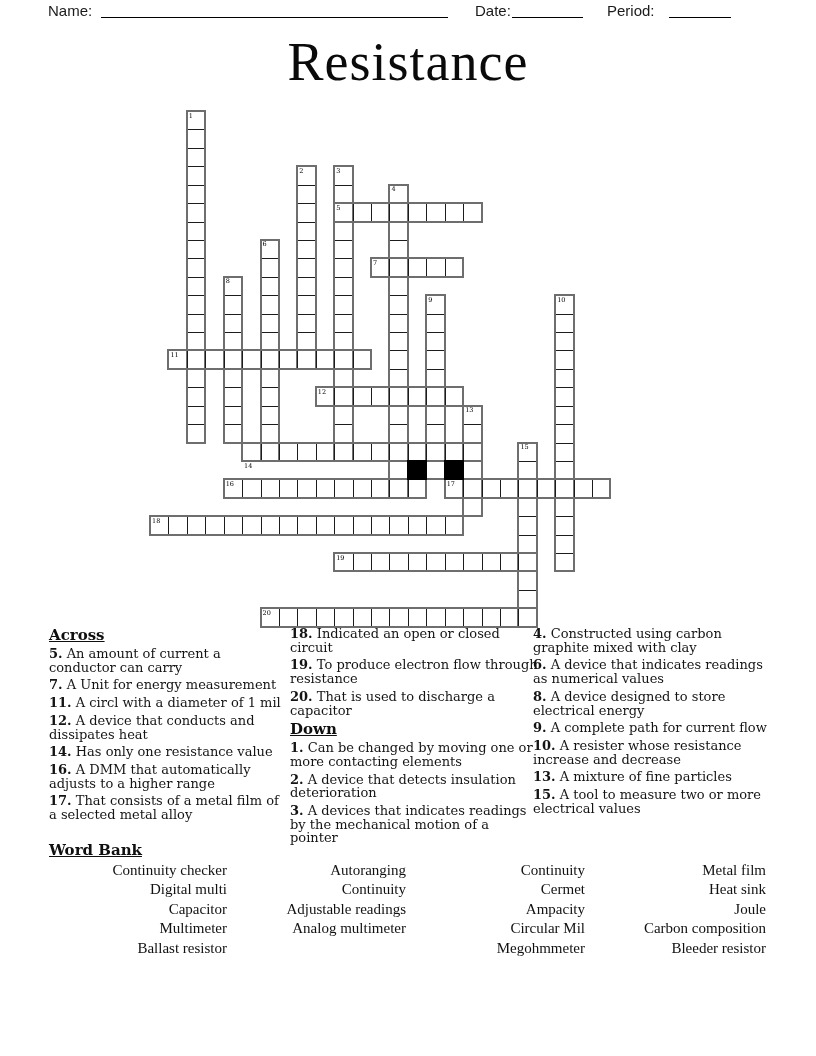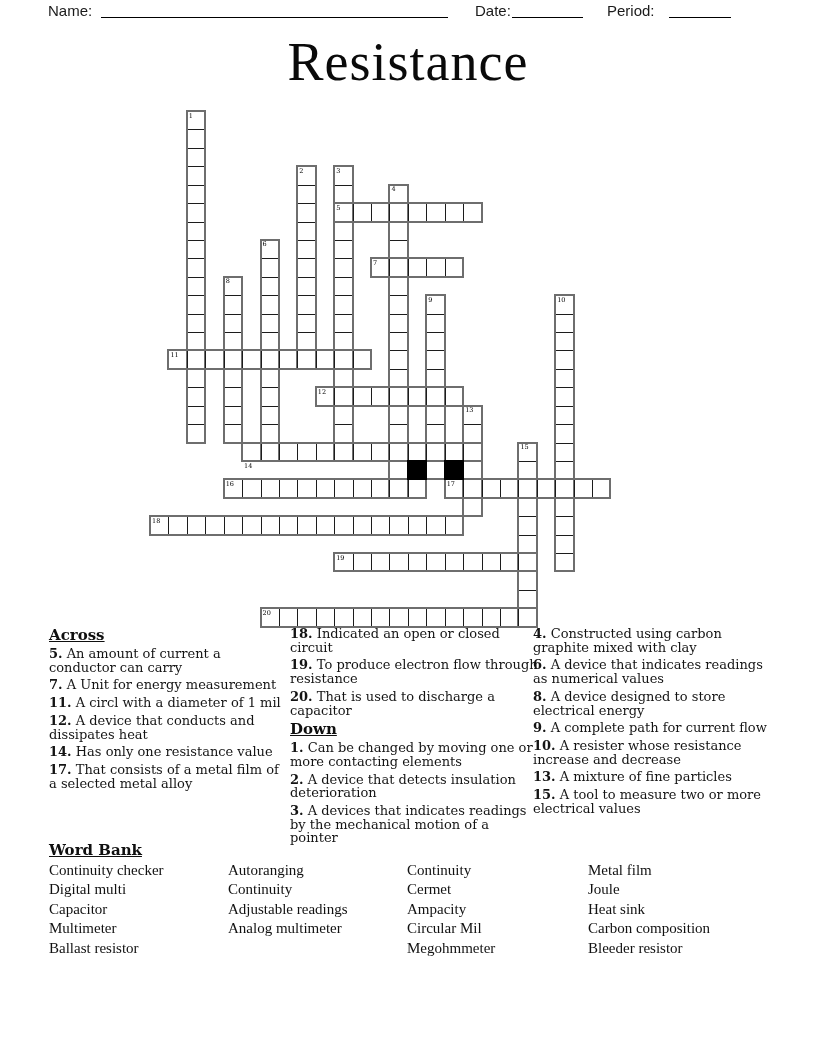--- a/index.html
+++ b/index.html
@@ -24,21 +24,21 @@
 
   
   .clues-col { position:absolute; }
   .sec-heading { font:700 15px/16px "DejaVu Serif", serif; text-decoration:underline; margin:0 0 4px 0; color:#0f0f0f; }
   .clue { font:13px/13.7px "DejaVu Serif", serif; margin:0 0 4px 0; color:#141414; }
   .clue b { font-weight:700; }
 
   
   .wb-heading { position:absolute; left:49px; top:842px; font:700 15px/16px "DejaVu Serif", serif;
                 text-decoration:underline; color:#0f0f0f; }
-  .wb-col { position:absolute; top:861px; width:178px; }
+  .wb-col { position:absolute; top:861px; width:178px;text-align:right; }
   .wb-item { font:15px/19.4px "Liberation Serif", serif; margin:0; color:#111; }
 </style>
 </head>
 <body>
 
 <div class="page">
 
   <div>
     <span class="hdr-label" style="left:48px">Name:</span>
     <span class="blank" style="left:101px;width:347px"></span>
@@ -327,20 +327,21 @@
       <span class="cellnum" style="left: 262.52px; top: 609.84px;">20</span>
     </div>
 
   <div class="clues-col" id="ccol1" style="left:49px;  top:627px; width:240px">
       <p class="sec-heading">Across</p>
       <p class="clue"><b>5.</b> An amount of current a conductor can carry</p>
       <p class="clue"><b>7.</b> A Unit for energy measurement</p>
       <p class="clue"><b>11.</b> A circl with a diameter of 1 mil</p>
       <p class="clue"><b>12.</b> A device that conducts and dissipates heat</p>
       <p class="clue"><b>14.</b> Has only one resistance value</p>
+      <p class="clue"><b>16.</b> A DMM that automatically adjusts to a higher range</p>
       <p class="clue"><b>17.</b> That consists of a metal film of a selected metal alloy</p>
     </div>
   <div class="clues-col" id="ccol2" style="left:290px; top:627px; width:250px">
       <p class="clue"><b>18.</b> Indicated an open or closed circuit</p>
       <p class="clue"><b>19.</b> To produce electron flow through resistance</p>
       <p class="clue"><b>20.</b> That is used to discharge a capacitor</p>
       <p class="sec-heading">Down</p>
       <p class="clue"><b>1.</b> Can be changed by moving one or more contacting elements</p>
       <p class="clue"><b>2.</b> A device that detects insulation deterioration</p>
       <p class="clue"><b>3.</b> A devices that indicates readings by the mechanical motion of a pointer</p>
@@ -371,19 +372,19 @@
     </div>
   <div class="wb-col" id="wbc2" style="left:407px">
       <p class="wb-item">Continuity</p>
       <p class="wb-item">Cermet</p>
       <p class="wb-item">Ampacity</p>
       <p class="wb-item">Circular Mil</p>
       <p class="wb-item">Megohmmeter</p>
     </div>
   <div class="wb-col" id="wbc3" style="left:588px">
       <p class="wb-item">Metal film</p>
+      <p class="wb-item">Heat sink</p>
       <p class="wb-item">Joule</p>
-      <p class="wb-item">Heat sink</p>
       <p class="wb-item">Carbon composition</p>
       <p class="wb-item">Bleeder resistor</p>
     </div>
 
 </div>
 
 </body></html>

